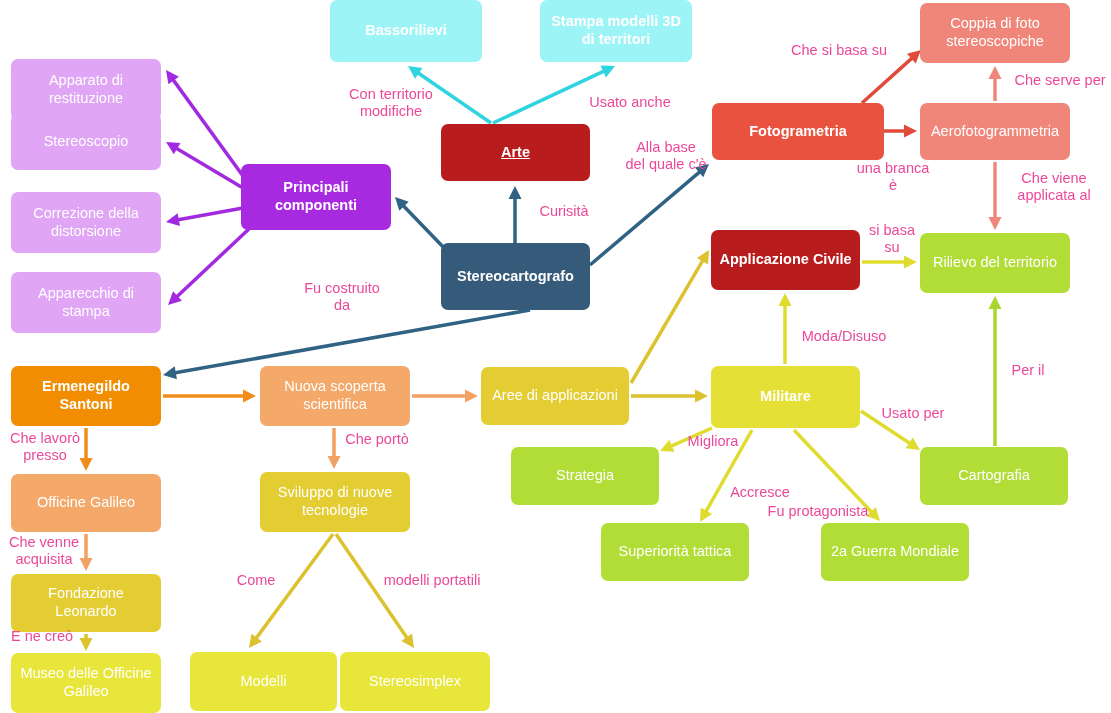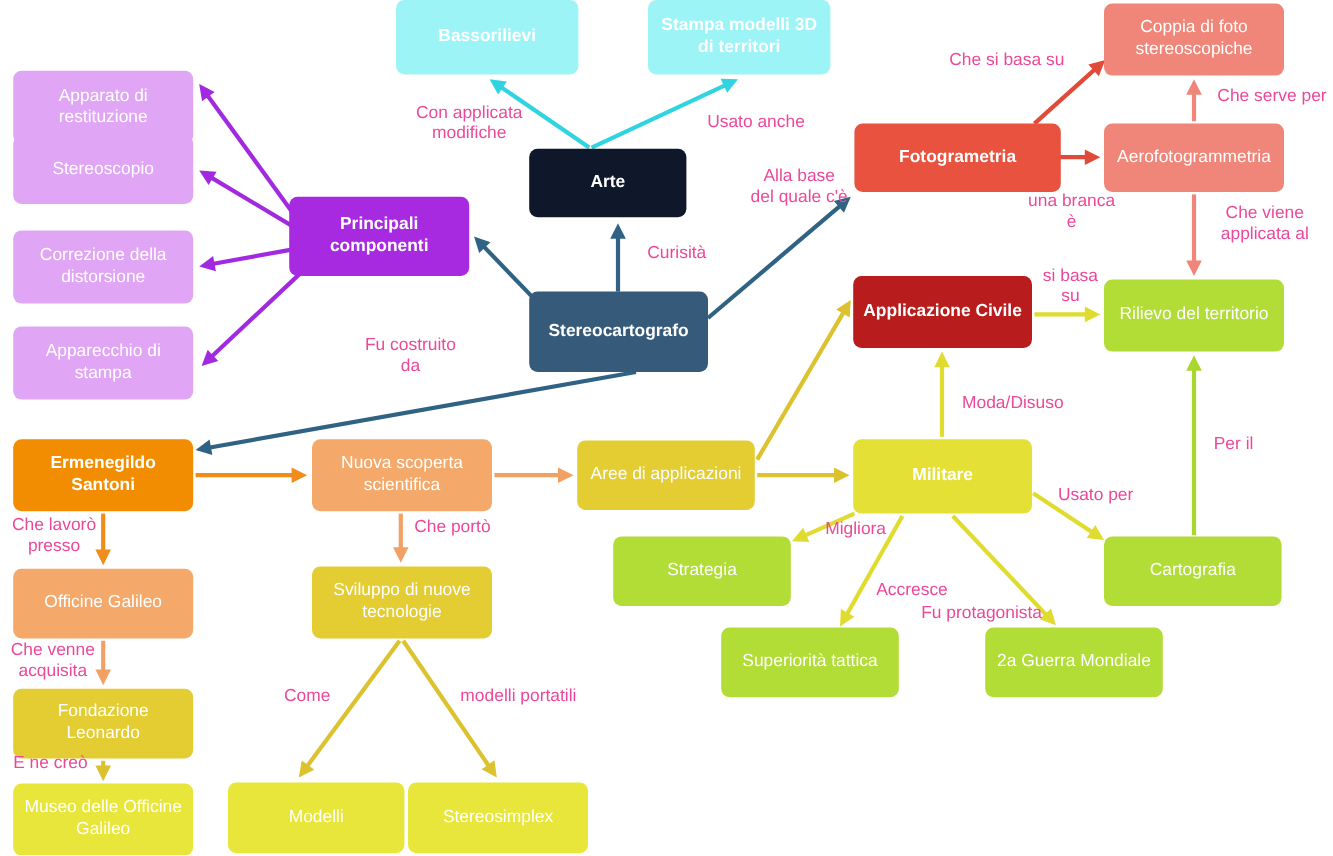--- a/index.html
+++ b/index.html
@@ -120,21 +120,21 @@
       <div class="node" style="left: 11px; top: 113px; width: 150px; height: 57px; background: rgb(224, 166, 245); white-space: pre-line;">Stereoscopio</div>
       <div class="node" style="left: 11px; top: 192px; width: 150px; height: 61px; background: rgb(224, 166, 245); white-space: pre-line;">Correzione della
 distorsione</div>
       <div class="node" style="left: 11px; top: 272px; width: 150px; height: 61px; background: rgb(224, 166, 245); white-space: pre-line;">Apparecchio di
 stampa</div>
       <div class="node bold" style="left: 241px; top: 164px; width: 150px; height: 66px; background: rgb(168, 42, 224); white-space: pre-line;">Principali
 componenti</div>
       <div class="node bold" style="left: 330px; top: 0px; width: 152px; height: 62px; background: rgb(157, 244, 247); white-space: pre-line;">Bassorilievi</div>
       <div class="node bold" style="left: 540px; top: 0px; width: 152px; height: 62px; background: rgb(157, 244, 247); white-space: pre-line;">Stampa modelli 3D
 di territori</div>
-      <div class="node bold" style="left: 441px; top: 124px; width: 131px; height: 57px; background: #0f172a; white-space: pre-line;">Arte</div>
+      <div class="node bold" style="left: 441px; top: 124px; width: 149px; height: 57px; background: #b91c1c; white-space: pre-line; text-decoration: underline;">Arte</div>
       <div class="node bold" style="left: 441px; top: 243px; width: 149px; height: 67px; background: rgb(53, 90, 122); white-space: pre-line;">Stereocartografo</div>
       <div class="node bold" style="left: 712px; top: 103px; width: 172px; height: 57px; background: rgb(232, 82, 63); white-space: pre-line;">Fotogrametria</div>
       <div class="node" style="left: 920px; top: 3px; width: 150px; height: 60px; background: rgb(240, 134, 121); white-space: pre-line;">Coppia di foto
 stereoscopiche</div>
       <div class="node" style="left: 920px; top: 103px; width: 150px; height: 57px; background: rgb(240, 134, 121); white-space: pre-line;">Aerofotogrammetria</div>
       <div class="node" style="left: 920px; top: 233px; width: 150px; height: 60px; background: rgb(177, 221, 54); white-space: pre-line;">Rilievo del territorio</div>
       <div class="node bold" style="left: 711px; top: 230px; width: 149px; height: 60px; background: #b91c1c; white-space: pre-line;">Applicazione Civile</div>
       <div class="node bold" style="left: 711px; top: 366px; width: 149px; height: 62px; background: rgb(229, 224, 53); white-space: pre-line;">Militare</div>
       <div class="node bold" style="left: 11px; top: 366px; width: 150px; height: 60px; background: rgb(242, 140, 0); white-space: pre-line;">Ermenegildo
 Santoni</div>
@@ -148,21 +148,21 @@
 tecnologie</div>
       <div class="node" style="left: 172px; top: 652px; width: 147px; height: 59px; background: rgb(232, 230, 58); white-space: pre-line; margin-left: 18px;">Modelli</div>
       <div class="node" style="left: 340px; top: 652px; width: 150px; height: 59px; background: rgb(232, 230, 58); white-space: pre-line;">Stereosimplex</div>
       <div class="node" style="left: 481px; top: 367px; width: 148px; height: 58px; background: rgb(228, 204, 51); white-space: pre-line;">Aree di applicazioni</div>
       <div class="node" style="left: 511px; top: 447px; width: 148px; height: 58px; background: rgb(177, 221, 54); white-space: pre-line;">Strategia</div>
       <div class="node" style="left: 601px; top: 523px; width: 148px; height: 58px; background: rgb(177, 221, 54); white-space: pre-line;">Superiorità tattica</div>
       <div class="node" style="left: 821px; top: 523px; width: 148px; height: 58px; background: rgb(177, 221, 54); white-space: pre-line;">2a Guerra Mondiale</div>
       <div class="node" style="left: 920px; top: 447px; width: 148px; height: 58px; background: rgb(177, 221, 54); white-space: pre-line;">Cartografia</div>
     </div>
   <div id="label-layer">
-      <div class="edge-label" style="left: 326px; top: 86px; width: 130px;">Con applicata
+      <div class="edge-label" style="left: 326px; top: 86px; width: 130px;">Con territorio
 modifiche</div>
       <div class="edge-label" style="left: 575px; top: 94px; width: 110px;">Usato anche</div>
       <div class="edge-label" style="left: 528px; top: 203px; width: 72px;">Curisità</div>
       <div class="edge-label" style="left: 616px; top: 139px; width: 100px;">Alla base
 del quale c'è</div>
       <div class="edge-label" style="left: 290px; top: 280px; width: 104px;">Fu costruito
 da</div>
       <div class="edge-label" style="left: 779px; top: 42px; width: 120px;">Che si basa su</div>
       <div class="edge-label" style="left: 848px; top: 160px; width: 90px;">una branca
 è</div>

